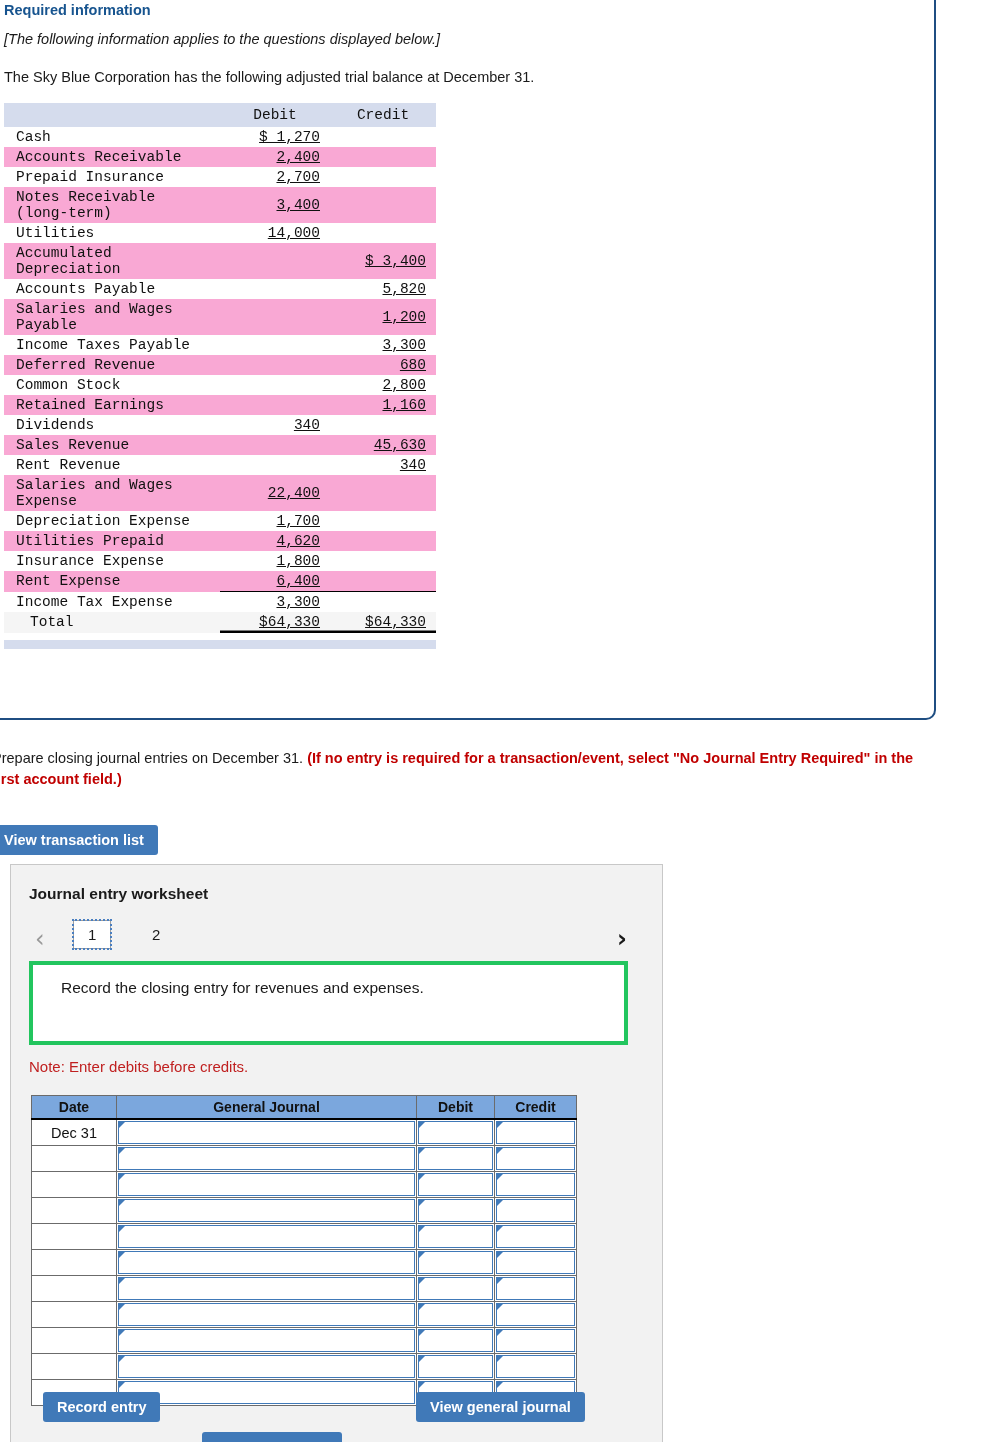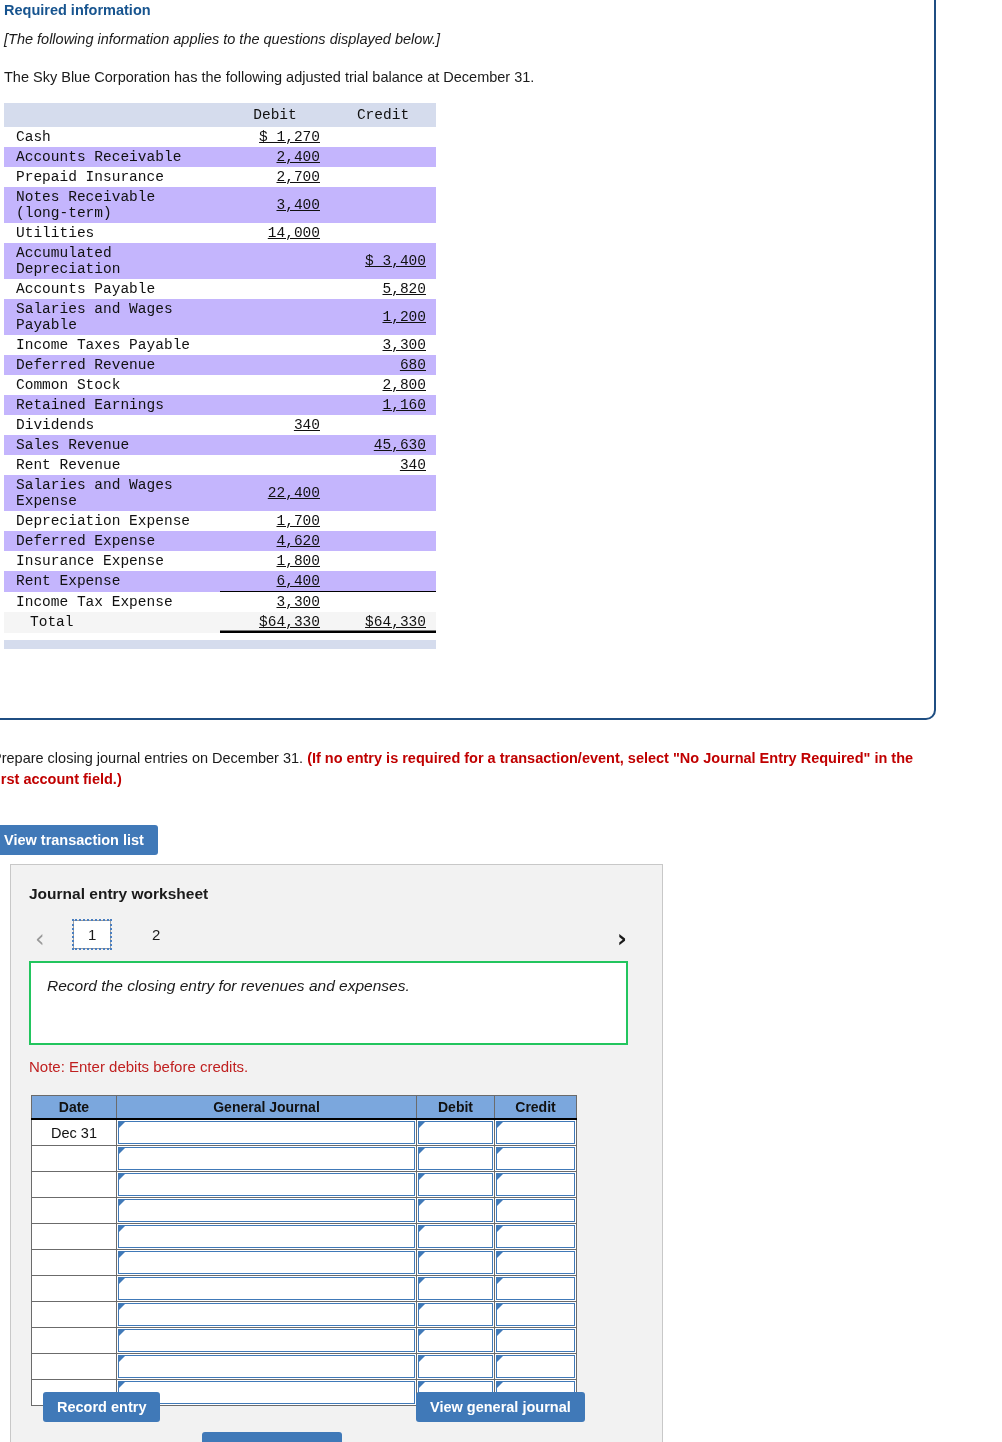--- a/index.html
+++ b/index.html
@@ -55,21 +55,21 @@
     font-weight: normal;
     padding: 4px 0 4px 0;
     text-align: center;
   }
   .tb th.acct { width: 216px; }
   .tb th.dr   { width: 110px; }
   .tb th.cr   { width: 106px; }
   .tb td { padding: 2px 0; vertical-align: middle; }
   .tb td.acct { padding-left: 12px; white-space: pre-line; }
   .tb td.num { text-align: right; padding-right: 10px; white-space: pre; text-decoration: underline; }
-  .tb tr.alt td { background: #c4b5fd; }
+  .tb tr.alt td { background: #f9a8d4; }
   .tb tr.totalrow td { background: #f5f5f5; }
   .tb td.acct.indent { padding-left: 26px; }
   .tb td.ruled { border-top: 1.6px solid #000; }
   .tb td.dblbottom {
     border-bottom: 1.6px double #000;
     box-shadow: inset 0 -4px 0 -2.6px #000;
   }
   .tb-footbar {
     width: 432px; height: 9px;
     background: #d5dced;
@@ -140,25 +140,24 @@
     top: -1px;
   }
   .tab-1 { left: 52px; }
   .tab-2 { left: 117px; }
 
   
   .prompt-box {
     position: absolute; left: 18px; top: 96px;
     width: 599px; height: 84px;
     background: #ffffff;
-    border: 2px solid #22c55e;
+    border: 4px solid #22c55e;
     font-size: 15.5px;
     color: #1a1a1a;
-    padding: 14px 0 0 16px;
-    font-style: italic;
+    padding: 14px 0 0 28px;
   }
 
   .note {
     position: absolute; left: 18px; top: 193px;
     font-size: 15px; color: #c02020;
   }
 
   
   .jt {
     position: absolute; left: 20px; top: 230px;
@@ -327,21 +326,21 @@
 Expense</td>
               <td class="num">22,400</td>
               <td class="num"></td>
             </tr>
             <tr>
               <td class="acct">Depreciation Expense</td>
               <td class="num">1,700</td>
               <td class="num"></td>
             </tr>
             <tr class="alt">
-              <td class="acct">Deferred Expense</td>
+              <td class="acct">Utilities Prepaid</td>
               <td class="num">4,620</td>
               <td class="num"></td>
             </tr>
             <tr>
               <td class="acct">Insurance Expense</td>
               <td class="num">1,800</td>
               <td class="num"></td>
             </tr>
             <tr class="alt">
               <td class="acct">Rent Expense</td>

